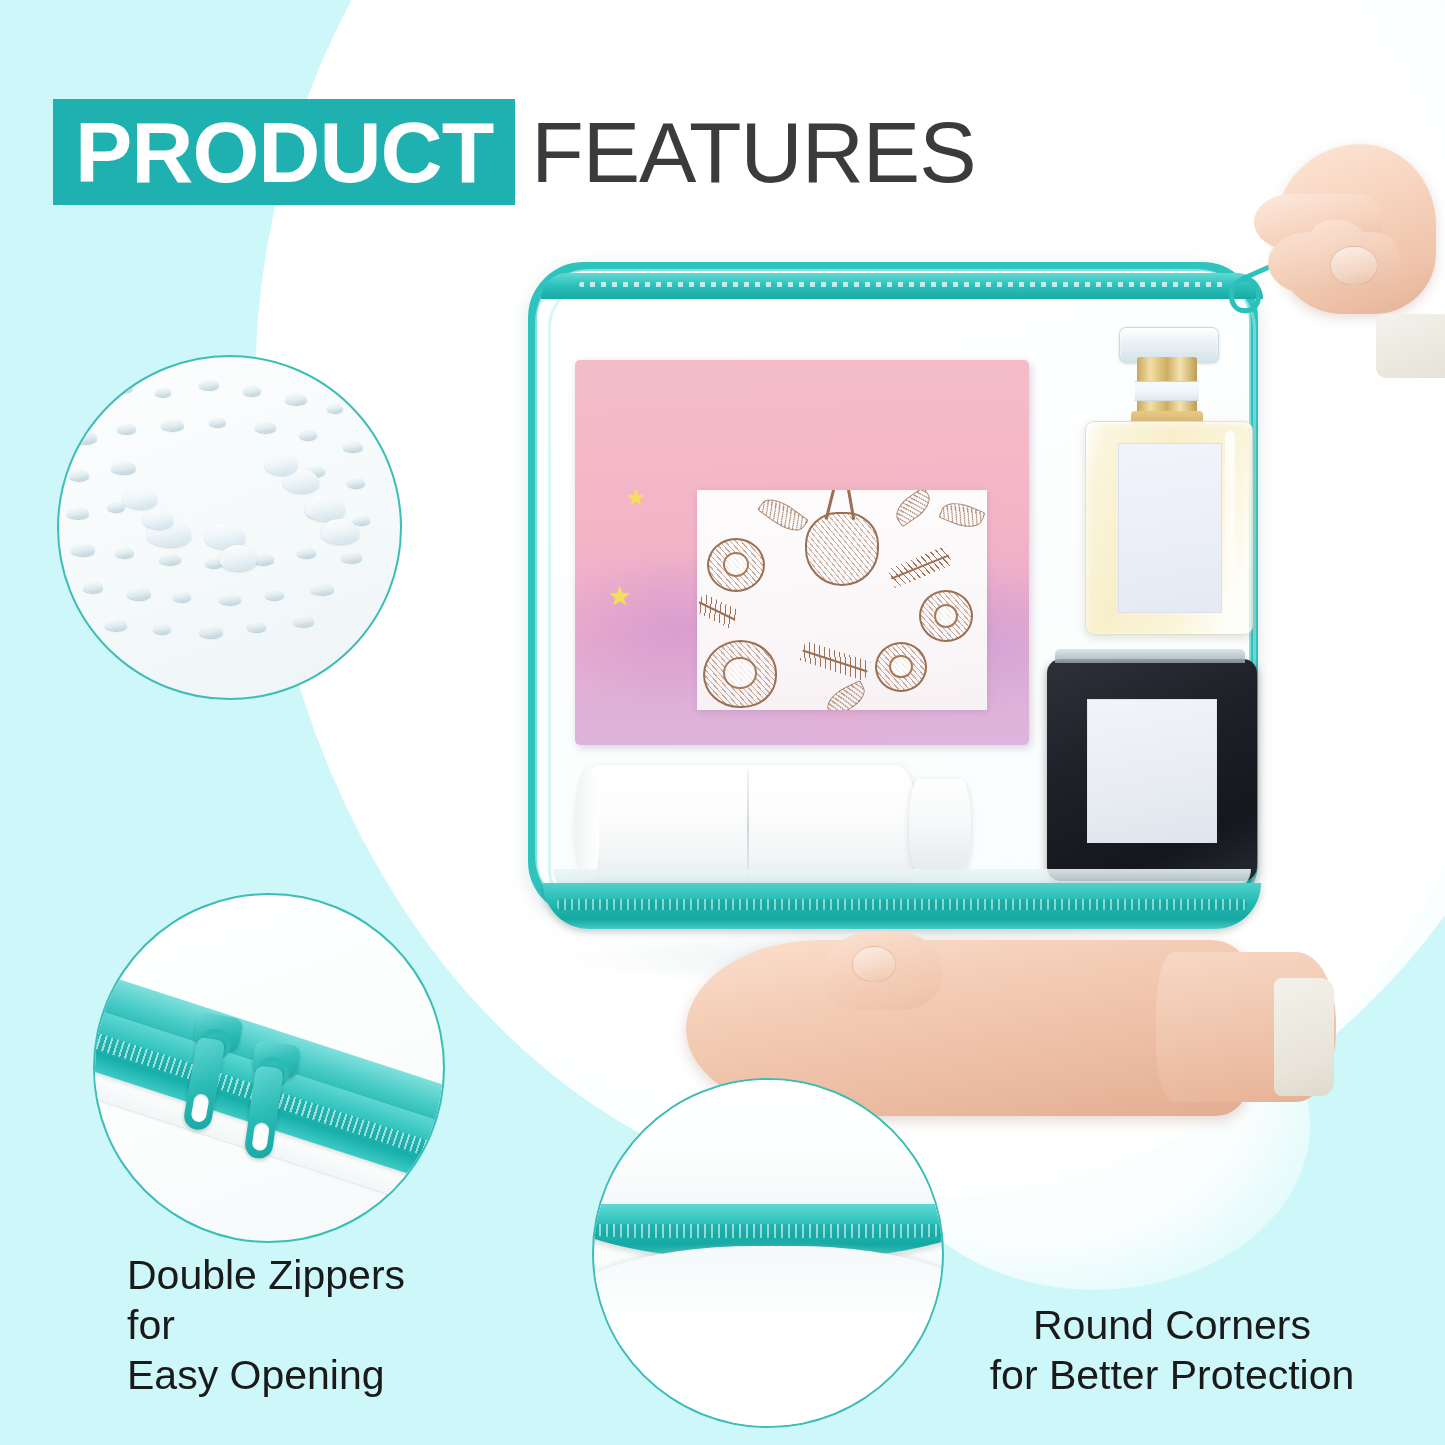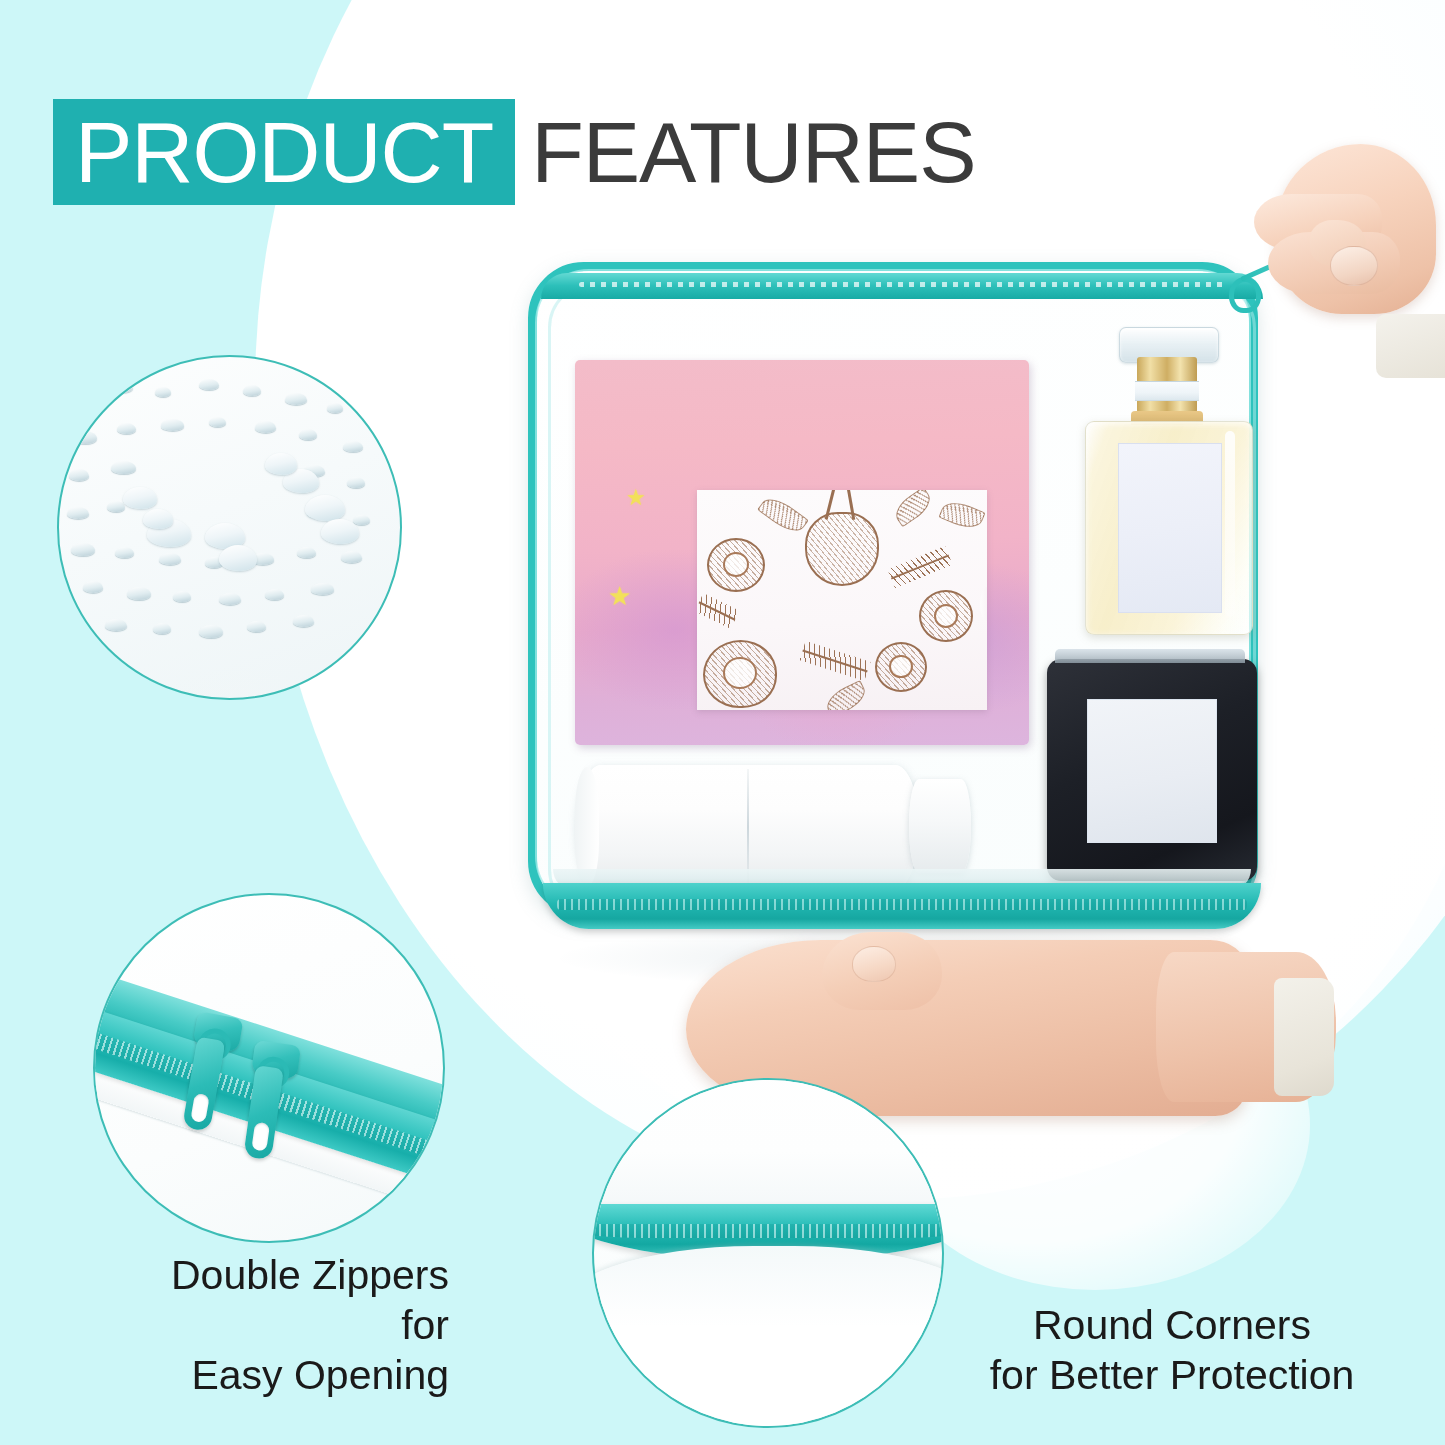--- a/index.html
+++ b/index.html
@@ -56,21 +56,21 @@
     left: 53px;
     top: 99px;
     display: flex;
     align-items: stretch;
     z-index: 30;
   }
   .header-hl {
     background: #1fb0b0;
     color: #ffffff;
     font-size: 86px;
-    font-weight: normal;
+    font-weight: bold;
     letter-spacing: -1px;
     line-height: 106px;
     padding: 0 22px 0 22px;
     height: 106px;
     display: flex;
     align-items: center;
   }
   .header-rest {
     color: #3b3b3b;
     font-size: 86px;
@@ -233,21 +233,21 @@
   
   .caption {
     position: absolute;
     color: #1a1a1a;
     font-size: 41px;
     line-height: 50px;
     z-index: 25;
     white-space: pre-line;
   }
   #caption-pvc    { left: 82px;  top: 722px; }
-  #caption-zipper { left: 127px; top: 1250px; text-align: right; width: 322px; }
+  #caption-zipper { left: 127px; top: 1250px; text-align: left; width: 322px; }
   #caption-corner { left: 986px; top: 1300px; text-align: center; width: 372px; }
 
   
   #product {
     position: absolute;
     left: 528px; top: 262px;
     width: 740px; height: 680px;
     z-index: 15;
   }
   .bag-shell {

